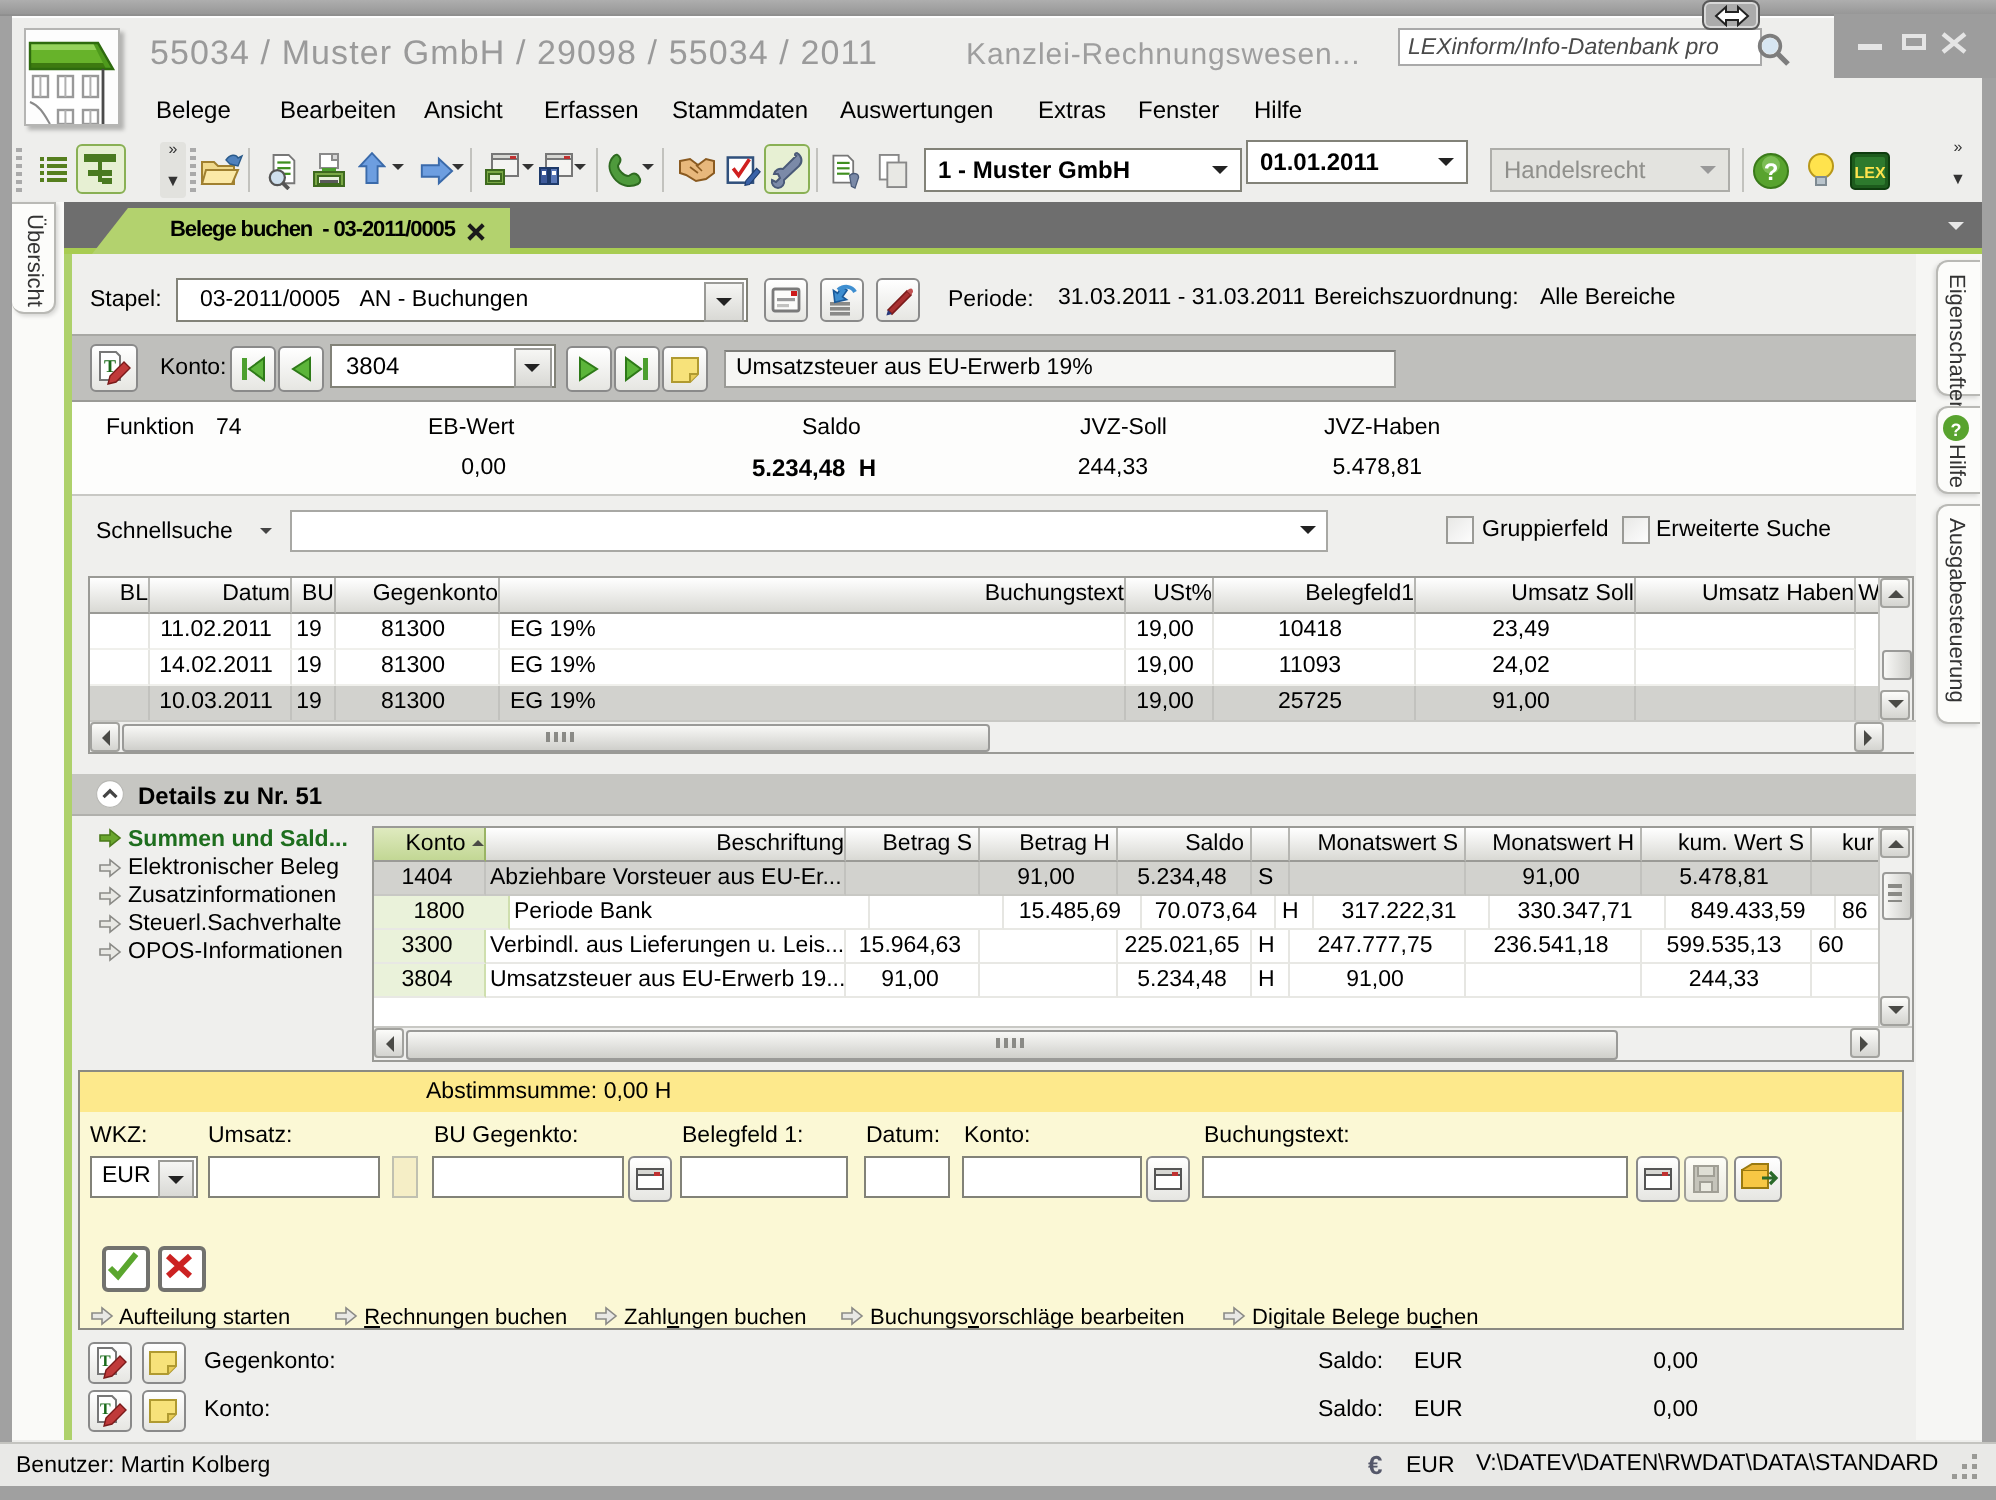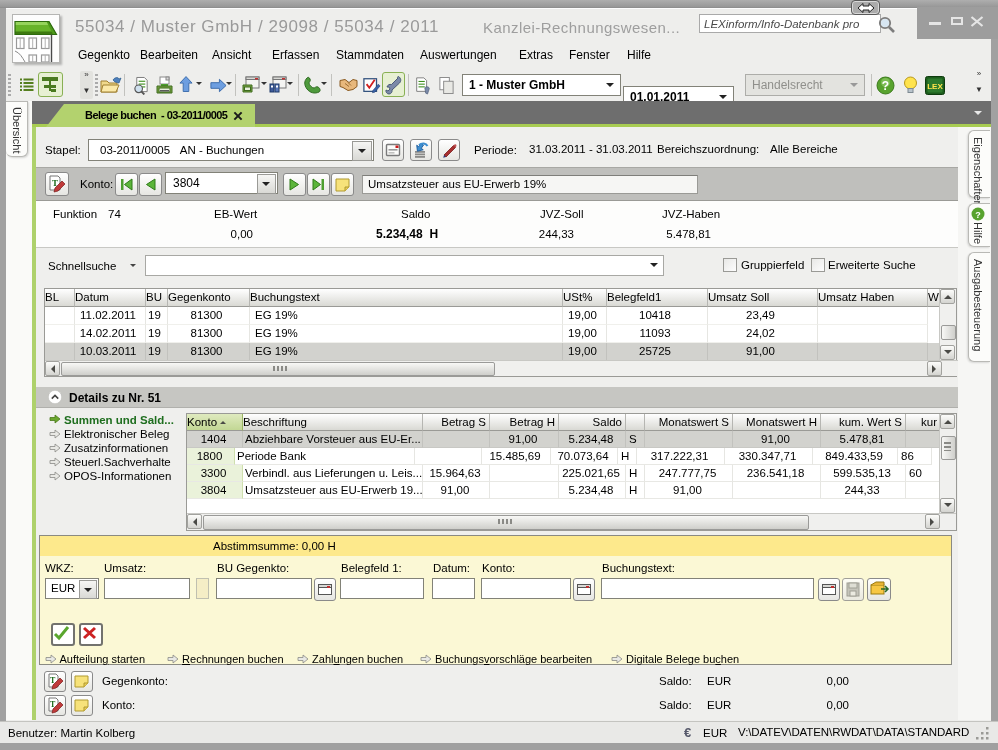--- a/index.html
+++ b/index.html
@@ -1,21 +1,21 @@
 <!DOCTYPE html>
 <html><head><meta charset="utf-8">
 <style>
 html,body{margin:0;padding:0}
 body{font-family:"Liberation Sans",sans-serif;width:998px;height:750px;overflow:hidden;-webkit-font-smoothing:antialiased}
 .a{position:absolute}
 #win{position:relative;width:998px;height:750px;background:#a1a1a1;font-size:12px;color:#000}
 .btn{border:1px solid #8a8a8a;border-radius:3px;background:linear-gradient(#ffffff,#e6e6e2)}
 .fld{background:#fff;border:1px solid #828278;box-sizing:border-box}
 .cbtn{background:linear-gradient(#f6f6f4,#d9d9d5);border:1px solid #9a9a96}
-.th{background:linear-gradient(#ffffff,#d9d9d4);border-right:1px solid #b6b6b2;border-bottom:1px solid #9a9a96;text-align:left;font-size:11.5px;line-height:17px;box-sizing:border-box;overflow:hidden;white-space:nowrap}
+.th{background:linear-gradient(#ffffff,#d9d9d4);border-right:1px solid #b6b6b2;border-bottom:1px solid #9a9a96;text-align:right;font-size:11.5px;line-height:17px;box-sizing:border-box;overflow:hidden;white-space:nowrap}
 .td{border-right:1px solid #e6e6e2;font-size:11.5px;line-height:17px;box-sizing:border-box;overflow:hidden;white-space:nowrap;border-bottom:1px solid #f0f0ec}
 .td.r,.r{text-align:center;padding-right:4px}
 .td.s{border-right-color:#c2c2be;border-bottom-color:#d2d2ce}
 .sbtn{position:absolute;width:15px;height:15px;background:linear-gradient(#fcfcfa,#d4d4d0);border:1px solid #a2a29e;border-radius:2px;box-sizing:border-box;display:flex;align-items:center;justify-content:center}
 .sbtn span{width:0;height:0;display:block}
 .sbtn.h{top:0}
 .th.k{background:linear-gradient(#dfeabf,#c2d794);border-right:1px solid #9ab464}
 .th.r2{text-align:right;padding-right:3px}
 .dd{border-right:1px solid #e6e6e2;font-size:11.5px;line-height:16px;box-sizing:border-box;overflow:hidden;white-space:nowrap;border-bottom:1px solid #e8e8e4;padding-left:2px}
 .dd.k{background:#eaf2da;border-right:1px solid #cfdfae}
@@ -74,21 +74,21 @@
     </svg>
   </div>
 
   <div class="a" style="left:929px;top:22px;width:12px;height:2.5px;background:#e5e5e5"></div>
   <div class="a" style="left:951px;top:17px;width:8px;height:4px;border:2.5px solid #e5e5e5"></div>
   <svg class="a" style="left:970px;top:16px" width="14" height="11" viewBox="0 0 14 11">
     <path d="M1.5 1 L12.5 10 M12.5 1 L1.5 10" stroke="#e5e5e5" stroke-width="2.2"></path>
   </svg>
 </div>
 <div id="menubar" class="a" style="left:6px;top:45px;width:985px;height:23px;font-size:12px">
-  <span class="a" style="left:72px;top:3px">Gegenkto</span>
+  <span class="a" style="left:72px;top:3px">Belege</span>
   <span class="a" style="left:134px;top:3px">Bearbeiten</span>
   <span class="a" style="left:206px;top:3px">Ansicht</span>
   <span class="a" style="left:266px;top:3px">Erfassen</span>
   <span class="a" style="left:330px;top:3px">Stammdaten</span>
   <span class="a" style="left:414px;top:3px">Auswertungen</span>
   <span class="a" style="left:513px;top:3px">Extras</span>
   <span class="a" style="left:563px;top:3px">Fenster</span>
   <span class="a" style="left:621px;top:3px">Hilfe</span>
 </div>
 <div id="toolbar" class="a" style="left:0;top:70px;width:998px;height:31px">
@@ -213,21 +213,21 @@
         </g>
     <path d="M12 12 C14 10 17 11 17 13 L15 19 L13 18 Z" fill="#7b8aa8" stroke="#4a5a78" stroke-width="0.7"></path>
   </svg>
 
   <svg class="a" style="left:438px;top:6px" width="17" height="19" viewBox="0 0 18 19">
     <rect x="2" y="1" width="10" height="13" fill="#fff" stroke="#888"></rect>
     <rect x="6" y="5" width="10" height="13" fill="#e8e8e4" stroke="#888"></rect>
   </svg>
 
   <div class="a fld" style="left:462px;top:4px;width:159px;height:22px;font-weight:bold;line-height:20px;padding-left:6px">1 - Muster GmbH<span class="a" style="right:6px;top:8px;border:4px solid transparent;border-top-color:#222;width:0;height:0"></span></div>
-  <div class="a fld" style="left:623px;top:16px;width:111px;height:22px;font-weight:bold;line-height:20px;padding-left:6px">01.01.2011<span class="a" style="right:6px;top:8px;border:4px solid transparent;border-top-color:#222;width:0;height:0"></span></div>
+  <div class="a fld" style="left:623px;top:0;width:111px;height:22px;font-weight:bold;line-height:20px;padding-left:6px">01.01.2011<span class="a" style="right:6px;top:8px;border:4px solid transparent;border-top-color:#222;width:0;height:0"></span></div>
   <div class="a" style="left:745px;top:4px;width:120px;height:22px;background:#e3e3df;border:1px solid #adada9;box-sizing:border-box;color:#8f8f8b;line-height:20px;padding-left:6px">Handelsrecht<span class="a" style="right:6px;top:8px;border:4px solid transparent;border-top-color:#999;width:0;height:0"></span></div>
   <div class="a" style="left:871px;top:4px;width:1px;height:22px;background:#c2c2be"></div>
 
   <svg class="a" style="left:876px;top:6px" width="19" height="19" viewBox="0 0 19 19">
     <circle cx="9.5" cy="9.5" r="8.5" fill="#58a32e" stroke="#3a7a1a"></circle>
     <circle cx="9.5" cy="6.5" r="4.5" fill="#8cc765" opacity="0.7"></circle>
     <text x="9.5" y="14" font-size="12" font-weight="bold" fill="#fff" text-anchor="middle" font-family="Liberation Sans">?</text>
   </svg>
 
   <svg class="a" style="left:903px;top:6px" width="15" height="19" viewBox="0 0 15 19">
@@ -477,21 +477,21 @@
             <div class="dd s r" style="width:67px"></div>
             <div class="dd s r" style="width:69px">91,00</div>
             <div class="dd s r" style="width:67px">5.234,48</div>
             <div class="dd s" style="width:19px;padding-left:3px">S</div>
             <div class="dd s r" style="width:88px"></div>
             <div class="dd s r" style="width:88px">91,00</div>
             <div class="dd s r" style="width:85px">5.478,81</div>
             <div class="dd s" style="width:34px"></div>
       </div>
       <div style="display:flex;height:17px">
-        <div class="dd k r" style="width:48px">1800</div>
+        <div class="dd k r" style="width:68px">1800</div>
             <div class="dd" style="width:180px">Periode Bank</div>
             <div class="dd r" style="width:67px"></div>
             <div class="dd r" style="width:69px">15.485,69</div>
             <div class="dd r" style="width:67px">70.073,64</div>
             <div class="dd" style="width:19px;padding-left:3px">H</div>
             <div class="dd r" style="width:88px">317.222,31</div>
             <div class="dd r" style="width:88px">330.347,71</div>
             <div class="dd r" style="width:85px">849.433,59</div>
             <div class="dd" style="width:34px;padding-left:3px">86</div>
       </div>

